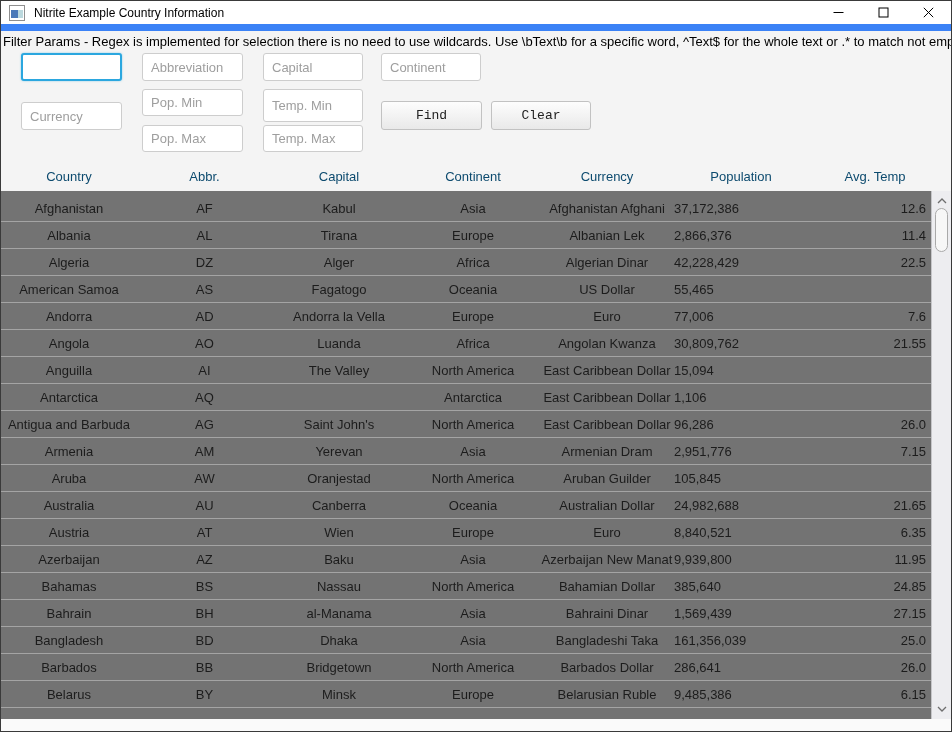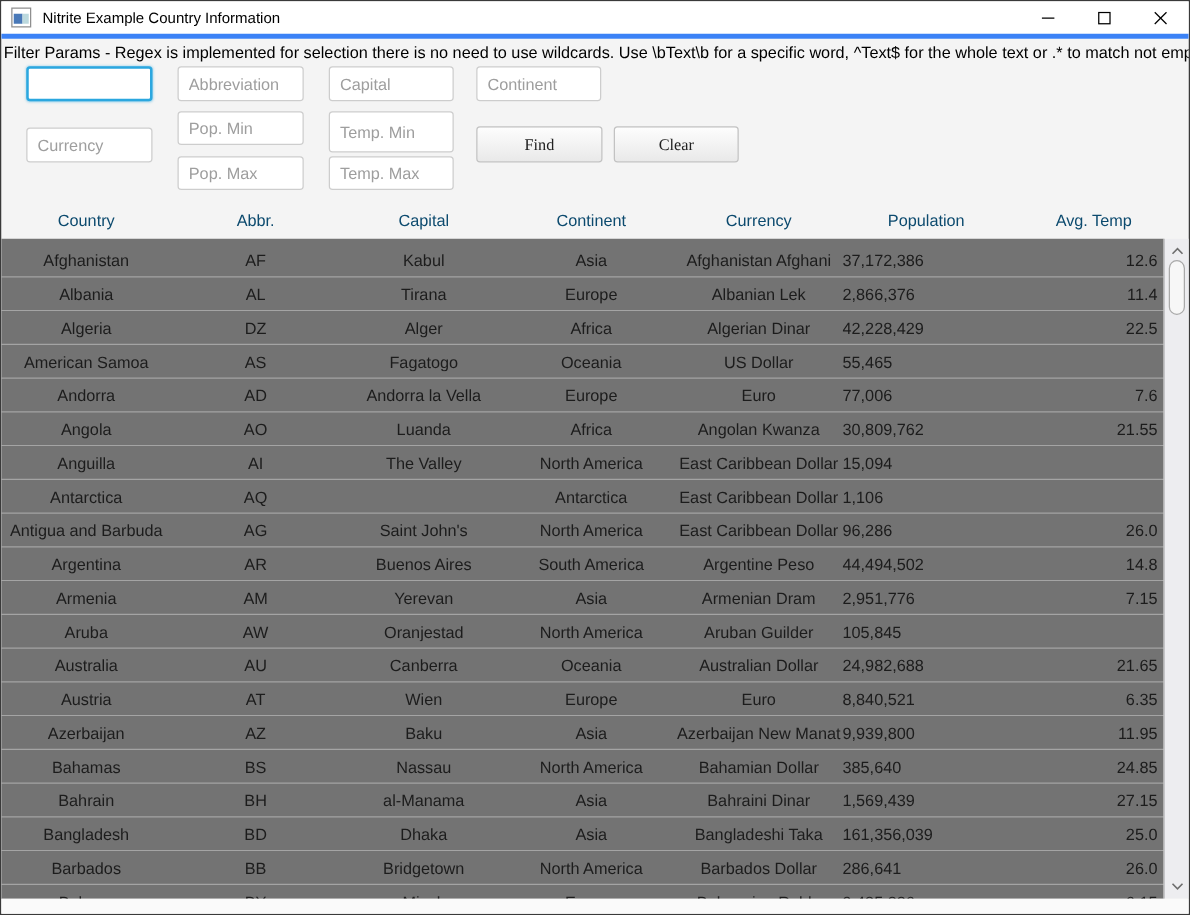--- a/index.html
+++ b/index.html
@@ -6,21 +6,21 @@
   html,body { background:#e8e8e8; }
   .window {
     position:relative; width:952px; height:732px;
     background:#f4f4f4; border:1px solid #3a3a3a;
     font-family:"Liberation Sans", sans-serif;
     overflow:hidden;
   }
   
   .titlebar {
     position:absolute; top:0; left:0; width:100%; height:30px;
-    background:#ffffff; border-bottom:4px solid #3b82f6;
+    background:#ffffff; border-bottom:7px solid #3b82f6;
     display:flex; align-items:center;
   }
   .app-icon {
     width:16px; height:16px; margin-left:8px;
     border:1px solid #8f8f8f; background:#ffffff; position:relative;
   }
   .app-icon .ic-left  { position:absolute; left:1px; top:4px; width:7px; height:8px; background:#4a79b8; }
   .app-icon .ic-right { position:absolute; left:8px; top:4px; width:5px; height:8px; background:#bcd9de; }
   .title-text { margin-left:9px; font-size:12px; color:#000; white-space:nowrap; }
   .win-controls { margin-left:auto; display:flex; height:100%; }
@@ -34,21 +34,21 @@
   .f-input {
     position:absolute; background:#ffffff; border:1px solid #cdcdcd; border-radius:3px;
     font-family:"Liberation Sans", sans-serif; font-size:13px; color:#b91c1c;
     padding:0 8px; outline:none;
   }
   .f-input::placeholder { color:#9e9e9e; opacity:1; }
   .f-input.focused { border:2px solid #2ba7df; box-shadow:0 0 2px rgba(43,167,223,.55); }
   .f-btn {
     position:absolute; background:linear-gradient(#fdfdfd,#e9e9e9);
     border:1px solid #c2c2c2; border-radius:3px;
-    font-family:Liberation Serif, serif; font-size:13px; color:#212121;
+    font-family:Liberation Mono, monospace; font-size:13px; color:#212121;
     display:flex; align-items:center; justify-content:center;
   }
   #fldCountry  { left:20px;  top:52px;  width:101px; height:28px; }
   #fldAbbr     { left:141px; top:52px;  width:101px; height:28px; }
   #fldCapital  { left:262px; top:52px;  width:100px; height:28px; }
   #fldCont     { left:380px; top:52px;  width:100px; height:28px; }
   #fldPopMin   { left:141px; top:88px;  width:101px; height:27px; }
   #fldTempMin  { left:262px; top:88px;  width:100px; height:33px; }
   #fldCurrency { left:20px;  top:101px; width:101px; height:28px; }
   #fldPopMax   { left:141px; top:124px; width:101px; height:27px; }
@@ -223,29 +223,20 @@
       <div class="t-row">
         <div class="t-cell c0">Antigua and Barbuda</div>
         <div class="t-cell c1">AG</div>
         <div class="t-cell c2">Saint John's</div>
         <div class="t-cell c3">North America</div>
         <div class="t-cell c4">East Caribbean Dollar</div>
         <div class="t-cell c5">96,286</div>
         <div class="t-cell c6">26.0</div>
       </div>
       <div class="t-row">
-        <div class="t-cell c0">Argentina</div>
-        <div class="t-cell c1">AR</div>
-        <div class="t-cell c2">Buenos Aires</div>
-        <div class="t-cell c3">South America</div>
-        <div class="t-cell c4">Argentine Peso</div>
-        <div class="t-cell c5">44,494,502</div>
-        <div class="t-cell c6">14.8</div>
-      </div>
-      <div class="t-row">
         <div class="t-cell c0">Armenia</div>
         <div class="t-cell c1">AM</div>
         <div class="t-cell c2">Yerevan</div>
         <div class="t-cell c3">Asia</div>
         <div class="t-cell c4">Armenian Dram</div>
         <div class="t-cell c5">2,951,776</div>
         <div class="t-cell c6">7.15</div>
       </div>
       <div class="t-row">
         <div class="t-cell c0">Aruba</div>

